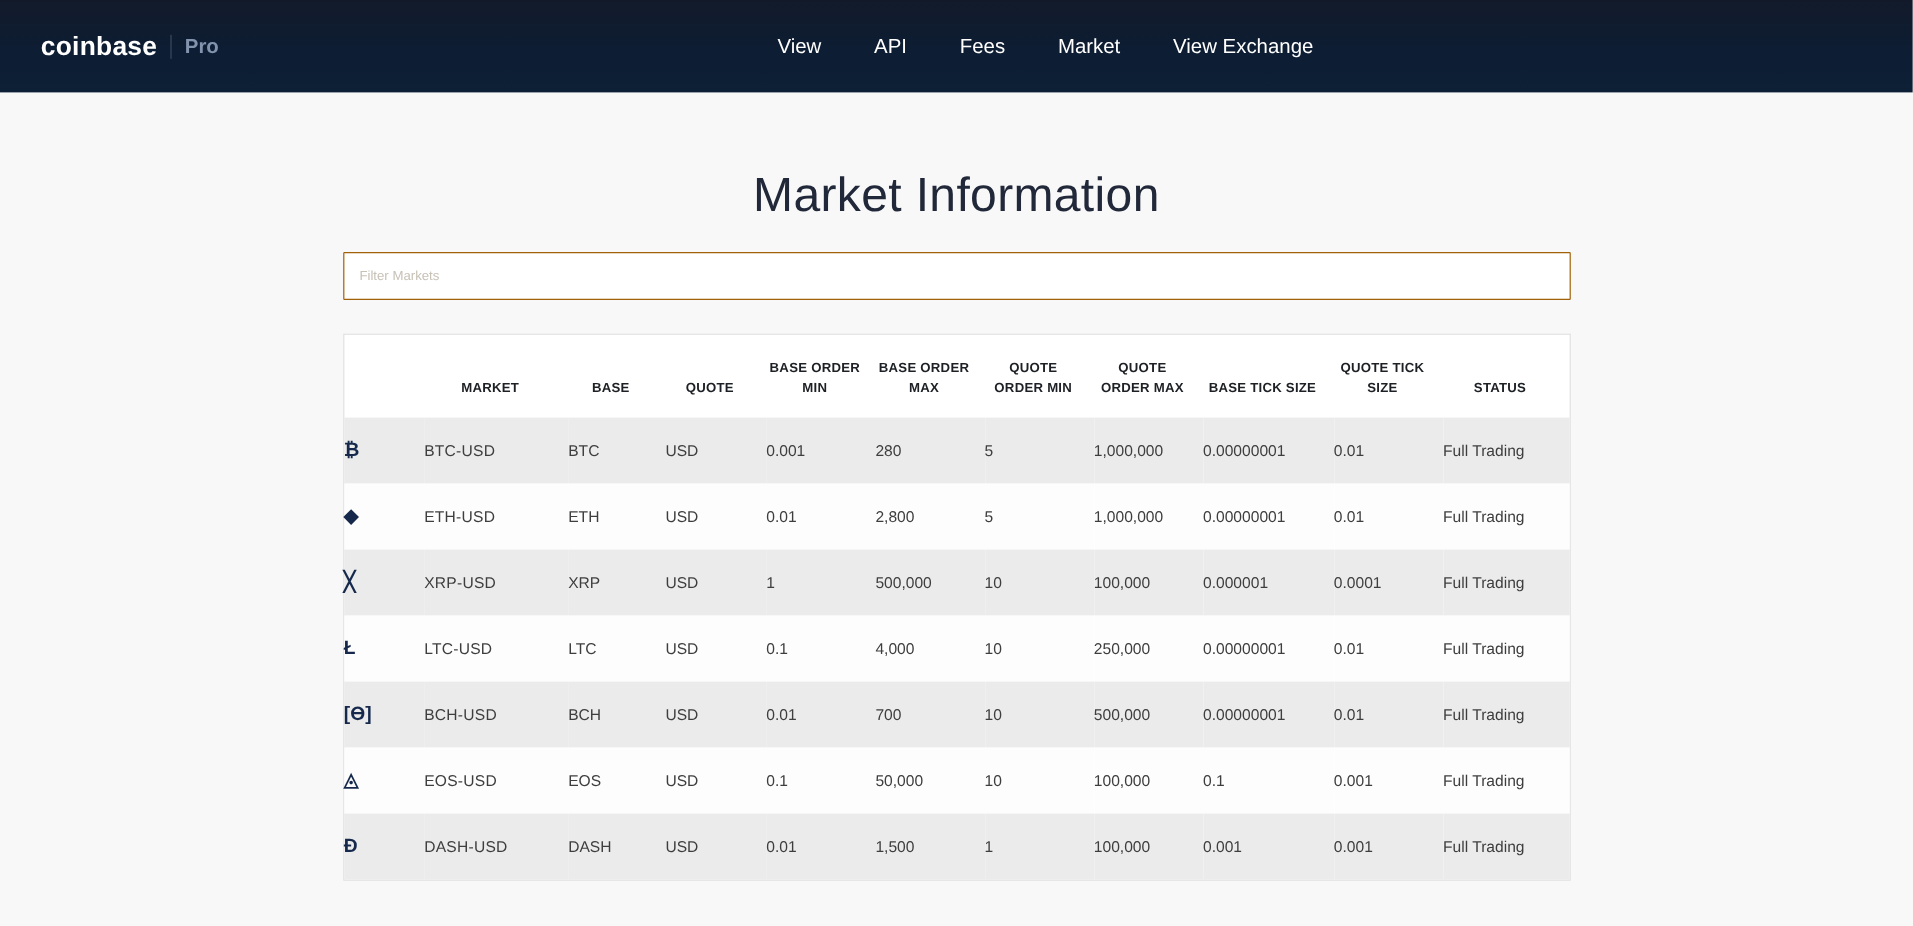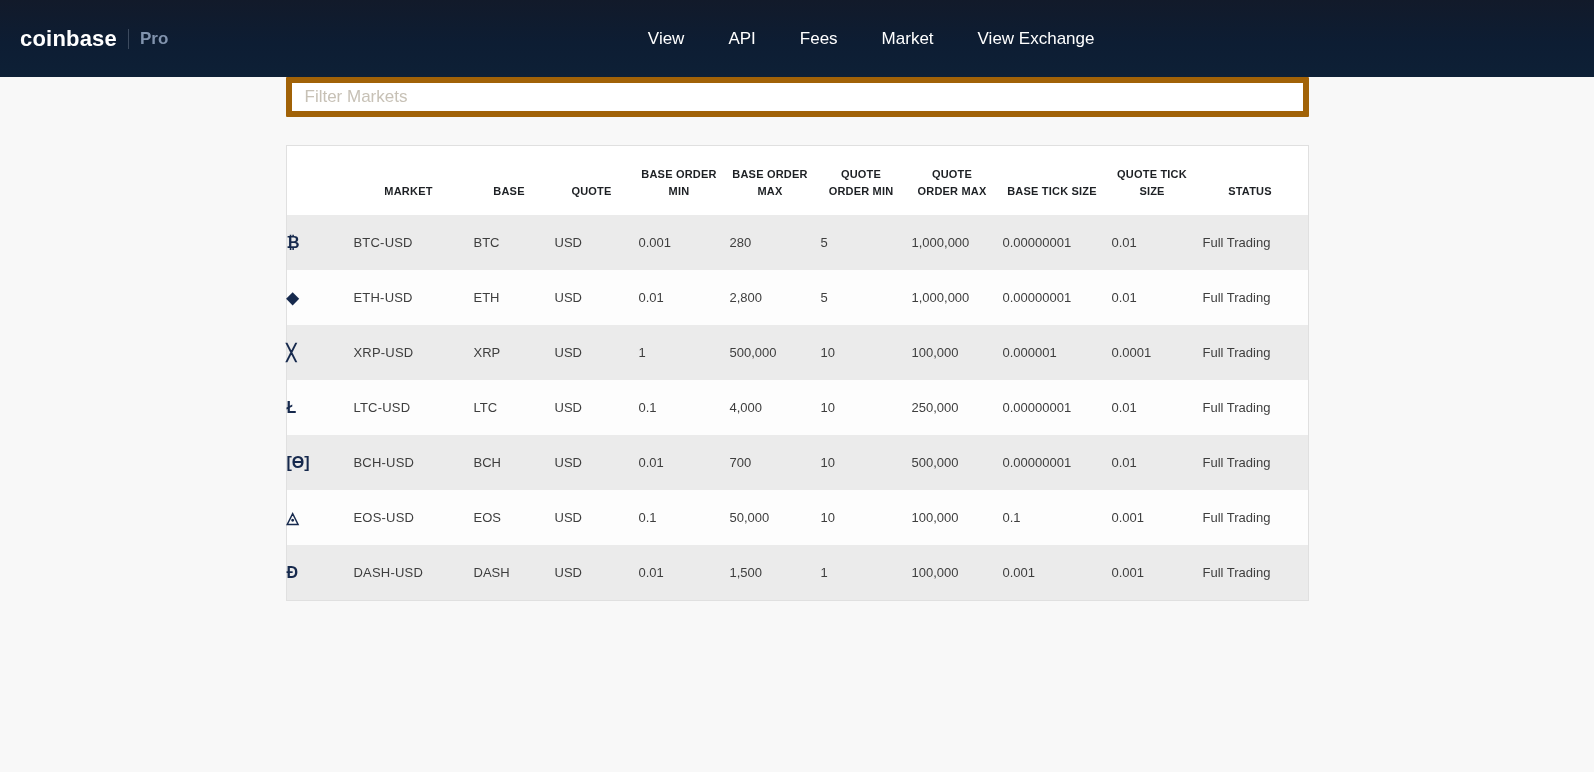--- a/index.html
+++ b/index.html
@@ -8,21 +8,21 @@
     background: #f8f8f8;
     font-family: "Liberation Sans", sans-serif;
   }
 
   
   .topnav {
     height: 77px;
     background: linear-gradient(180deg, #121a2a 0%, #0d1d33 55%, #0d2036 100%);
     display: flex;
     align-items: center;
-    padding: 0 20px;
+    padding: 0 34px;
     color: #ffffff;
   }
   .logo-group { display: flex; align-items: center; cursor: pointer; }
   .logo-main {
     font-size: 22px; font-weight: 700; letter-spacing: 0.2px; color: #ffffff;
   }
   .logo-divider {
     width: 1px; height: 20px; background: #3c4a5e; margin: 0 11px;
   }
   .logo-suffix { font-size: 17px; color: #8troke193ad; color: #8193ad; font-weight: 700; }
@@ -53,26 +53,26 @@
     font-size: 40px;
     font-weight: 300;
     color: #212839;
     margin-top: 64px;
     margin-bottom: 24px;
     letter-spacing: 0.3px;
   }
   .filter-input {
     width: 100%;
     height: 40px;
-    border: 6px solid #a16207;
+    border: 1px solid #a16207;
     border-radius: 1px;
     background: #ffffff;
     padding: 0 13px;
     font-family: "Liberation Sans", sans-serif;
-    font-size: 17px;
+    font-size: 11px;
     color: #444444;
     outline: none;
   }
   .filter-input::placeholder { color: #c7c1b6; opacity: 1; }
 
   
   .table-wrap {
     margin-top: 28px;
     background: #ffffff;
     border: 1px solid #e0e0e0;
@@ -125,20 +125,21 @@
   <nav class="nav-links">
     <span class="nav-link">View</span>
     <span class="nav-link">API</span>
     <span class="nav-link">Fees</span>
     <span class="nav-link">Market</span>
     <span class="nav-link">View Exchange</span>
   </nav>
 </header>
 
 <main class="content">
+  <h1 class="page-title">Market Information</h1>
 
   <input class="filter-input" type="text" placeholder="Filter Markets" style="">
 
   <div class="table-wrap">
     <table class="markets">
       <colgroup>
         <col style="width:67px">
           <col style="width:120px">
           <col style="width:81px">
           <col style="width:84px">

